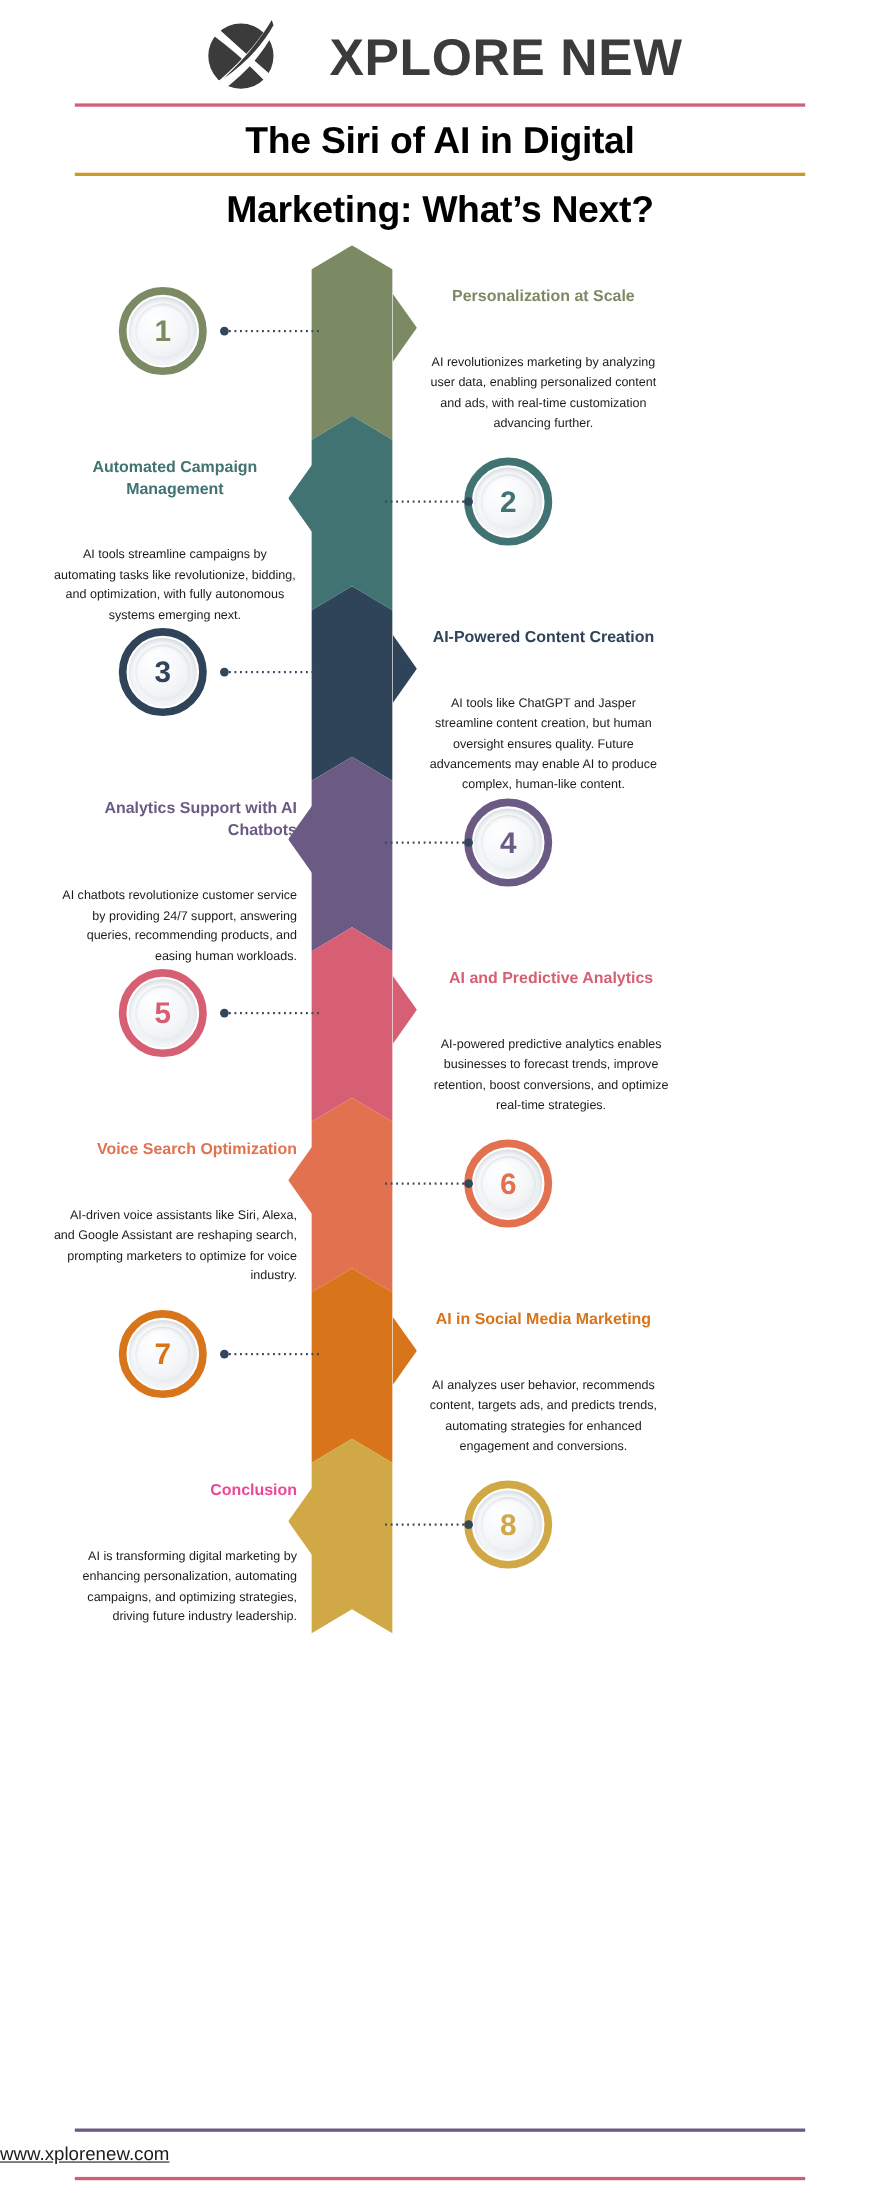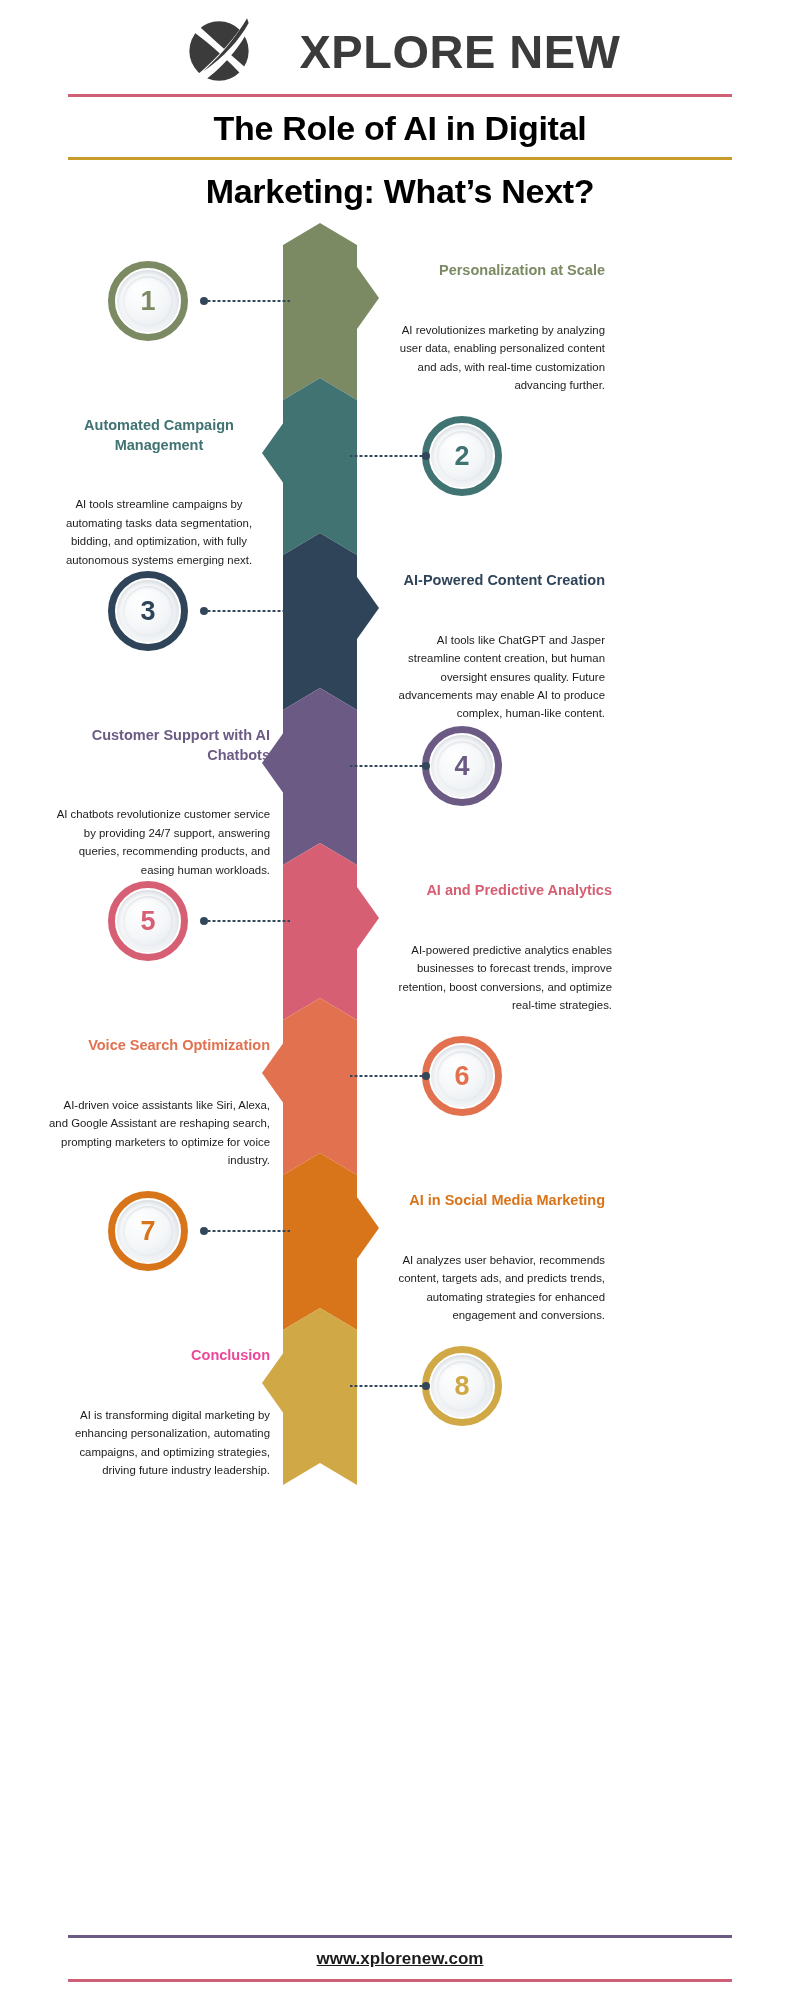--- a/index.html
+++ b/index.html
@@ -87,34 +87,33 @@
   .textblock { position: absolute; width: 222px; }
   .tb-head {
     font-size: 14.5px; font-weight: bold; line-height: 1.35;
     margin-bottom: 6px; font-family: "Liberation Sans", sans-serif;
   }
   .tb-body {
     font-size: 11.4px; line-height: 1.62; color: #1b1b1b;
     font-family: "Liberation Sans", sans-serif;
     margin-top: 40px;
   }
-  .align-left { text-align: right; }
+  .align-left { text-align: center; }
   .align-right { text-align: right; }
 
   
   .flag { position: absolute; width: 22px; height: 62px; }
 
   
   .footer { position: absolute; left: 0; bottom: 18px; width: 800px; }
   .footer .rule { margin: 0 68px; height: 3px; }
   .footer-link {
-    text-align: center; font-size: 17px; color: #1b1b1b;
+    text-align: left; font-size: 17px; color: #1b1b1b;
     padding: 11px 0 10px; text-decoration: underline;
     font-family: "Liberation Sans", sans-serif;
-    font-weight: bold;
   }
   .rule-purple { background: #6b5b84; }
 </style>
 </head>
 <body>
 
 <div class="page">
 
   <div class="header">
     <div class="logo-row">
@@ -125,21 +124,21 @@
           <path d="M88 6 C72 30 52 56 18 84 L26 92 C62 66 82 38 94 10 Z" fill="#ffffff"></path>
           <path d="M86 8 C74 28 58 50 30 76 C56 58 76 36 88 14 Z" fill="#3b3b3b"></path>
         </svg>
       </span>
       <span class="logo-text">XPLORE NEW</span>
     </div>
 
     <div class="rule rule-pink" style="background: rgb(207, 95, 119);"></div>
 
     <div class="title-wrap">
-      <div class="title-line">The Role of AI in Digital</div>
+      <div class="title-line">The Siri of AI in Digital</div>
     </div>
 
     <div class="rule rule-gold" style="background: rgb(201, 155, 40);"></div>
 
     <div class="title-wrap">
       <div class="title-line">Marketing: What’s Next?</div>
     </div>
   </div>
 
   <div class="timeline" id="timeline">
@@ -177,21 +176,21 @@
             <span class="med-num" style="color: rgb(65, 115, 114);">2</span>
           </div>
         </div>
         <div class="connector" style="top: 74px; left: 350px; width: 80px;">
           <div class="conn-line"></div>
           <div class="conn-dot"></div>
         </div>
         <div class="flag" style="top: 44px; background: rgb(65, 115, 114); left: 262px; clip-path: polygon(100% 0px, 100% 100%, 0px 50%);"></div>
         <div class="textblock align-right" style="top: 38px; left: 48px; text-align: center;">
           <div class="tb-head" style="color: rgb(65, 115, 114);">Automated Campaign Management</div>
-          <div class="tb-body">AI tools streamline campaigns by automating tasks data segmentation, bidding, and optimization, with fully autonomous systems emerging next.</div>
+          <div class="tb-body">AI tools streamline campaigns by automating tasks like revolutionize, bidding, and optimization, with fully autonomous systems emerging next.</div>
         </div>
       </div>
       <div class="row" style="top: 310px;">
         <div class="medallion" style="top: 38px; left: 108px;">
           <div class="med-ring" style="border-color: rgb(47, 68, 88);"></div>
           <div class="med-inner">
             <span class="med-num" style="color: rgb(47, 68, 88);">3</span>
           </div>
         </div>
         <div class="connector" style="top: 74px; left: 200px; width: 90px;">
@@ -210,21 +209,21 @@
           <div class="med-inner">
             <span class="med-num" style="color: rgb(107, 91, 132);">4</span>
           </div>
         </div>
         <div class="connector" style="top: 74px; left: 350px; width: 80px;">
           <div class="conn-line"></div>
           <div class="conn-dot"></div>
         </div>
         <div class="flag" style="top: 44px; background: rgb(107, 91, 132); left: 262px; clip-path: polygon(100% 0px, 100% 100%, 0px 50%);"></div>
         <div class="textblock align-right" style="top: 38px; left: 48px;">
-          <div class="tb-head" style="color: rgb(107, 91, 132);">Customer Support with AI Chatbots</div>
+          <div class="tb-head" style="color: rgb(107, 91, 132);">Analytics Support with AI Chatbots</div>
           <div class="tb-body">AI chatbots revolutionize customer service by providing 24/7 support, answering queries, recommending products, and easing human workloads.</div>
         </div>
       </div>
       <div class="row" style="top: 620px;">
         <div class="medallion" style="top: 38px; left: 108px;">
           <div class="med-ring" style="border-color: rgb(215, 95, 115);"></div>
           <div class="med-inner">
             <span class="med-num" style="color: rgb(215, 95, 115);">5</span>
           </div>
         </div>

